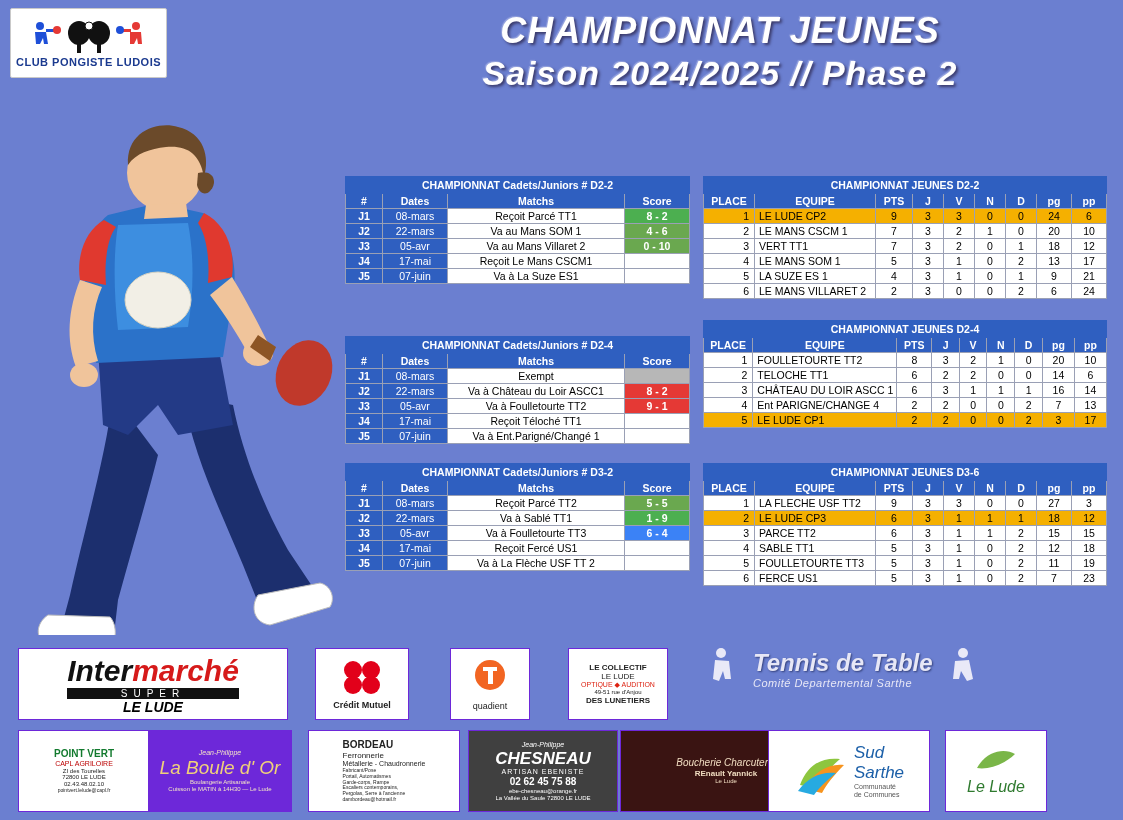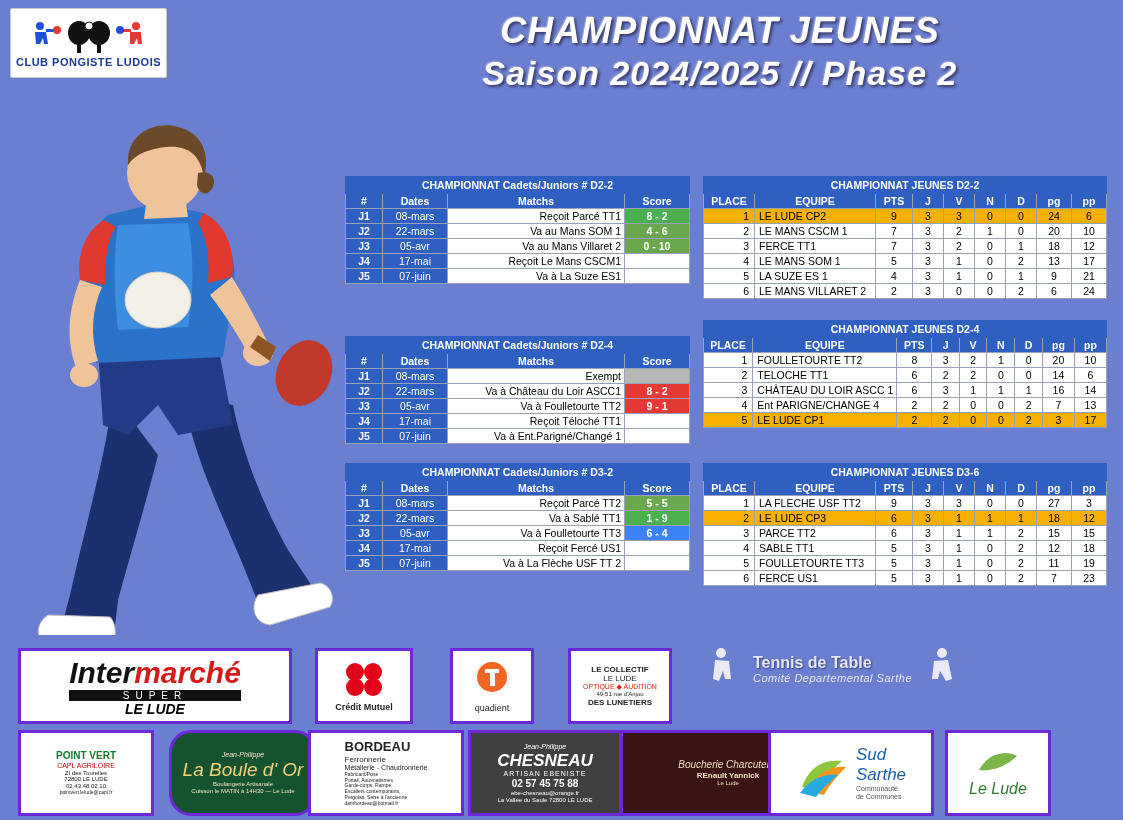--- a/index.html
+++ b/index.html
@@ -30,37 +30,37 @@
   
   .tbl{position:absolute;border-collapse:collapse;font-size:10.5px;background:#fff;}
   .tbl td,.tbl th{border:1px solid #9aa0b5;padding:1px 3px;white-space:nowrap;}
   .tbl .cap{
     background:#2f5fc0;color:#fff;font-weight:bold;font-size:10.5px;text-align:center;
     border:1px solid #2f5fc0;padding:2px 0;
   }
   .tbl .hdr td{background:#2f5fc0;color:#fff;font-weight:bold;text-align:center;}
   .left-col{background:#2f5fc0;color:#fff;font-weight:bold;text-align:center;}
   .date-col{background:#2f5fc0;color:#fff;text-align:center;}
-  .match-col{background:#fff;color:#000;text-align:right;padding-left:5px;}
+  .match-col{background:#fff;color:#000;text-align:center;padding-left:5px;}
   .score-col{text-align:center;font-weight:bold;color:#fff;}
 
   
   .cls td{text-align:center;}
   .cls .place{width:38px;text-align:right;padding-right:5px;background:#fff;color:#000;}
   .cls .team{text-align:left;padding-left:4px;background:#fff;color:#000;}
   .cls .num{background:#fff;color:#000;width:24px;}
   .cls .hl td{background:#f5b000;font-weight:normal;color:#000;}
   .cls .hdr td{background:#2f5fc0;color:#fff;font-weight:bold;}
 
   
-  .sponsor{position:absolute;background:#fff;border:3px solid #6d28d9;overflow:hidden;
+  .sponsor{position:absolute;background:#fff;border:1px solid #6d28d9;overflow:hidden;
            display:flex;align-items:center;justify-content:center;text-align:center;}
   .sp-label{font-size:9px;color:#222;line-height:1.15;}
   .tdt{position:absolute;left:705px;top:645px;width:330px;height:78px;color:#fff;}
-  .tdt .t1{font-size:16px;font-weight:bold;color:#e7e7f6;text-shadow:1px 1px 2px #33407a;}
+  .tdt .t1{font-size:24px;font-style:italic;font-weight:bold;color:#e7e7f6;text-shadow:1px 1px 2px #33407a;}
   .tdt .t2{font-size:11px;font-style:italic;color:#e7e7f6;letter-spacing:.5px;}
 </style>
 </head>
 <body>
 
 <div class="logo-box">
   <div class="logo-icons">
     <svg width="34" height="34" viewBox="0 0 34 34">
       <circle cx="12" cy="6" r="4" fill="#1e4fd8"></circle>
       <path d="M7 12 L18 12 L20 24 L16 24 L15 18 L12 24 L8 24 Z" fill="#1e4fd8"></path>
@@ -286,21 +286,21 @@
           <td class="num">7</td>
           <td class="num">3</td>
           <td class="num">2</td>
           <td class="num">1</td>
           <td class="num">0</td>
           <td class="num">20</td>
           <td class="num">10</td>
         </tr>
         <tr class="">
           <td class="place">3</td>
-          <td class="team">FERCE TT1</td>
+          <td class="team">VERT TT1</td>
           <td class="num">7</td>
           <td class="num">3</td>
           <td class="num">2</td>
           <td class="num">0</td>
           <td class="num">1</td>
           <td class="num">18</td>
           <td class="num">12</td>
         </tr>
         <tr class="">
           <td class="place">4</td>
@@ -560,49 +560,49 @@
   <div class="sp-label">
     <div style="font-weight:bold;color:#127a2e;font-size:10px;">POINT VERT</div>
     <div style="font-size:7px;color:#b00;">CAPL AGRILOIRE</div>
     <div style="font-size:6px;">ZI des Tourelles</div>
     <div style="font-size:6px;">72800 LE LUDE</div>
     <div style="font-size:6px;">02.43.48.02.10</div>
     <div style="font-size:5px;">pointvert.lelude@capl.fr</div>
   </div>
 </div>
 
-<div class="sponsor" style="left:169px;top:730px;width:142px;height:80px;background:#14532d;border-radius:22px;">
+<div class="sponsor" style="left:148px;top:730px;width:142px;height:80px;background:#6d28d9;">
   <div class="sp-label" style="color:#f3e2c7;">
     <div style="font-size:7px;font-style:italic;">Jean-Philippe</div>
     <div style="font-size:19px;font-style:italic;color:#f0d07a;">La Boule d' Or</div>
     <div style="font-size:6px;">Boulangerie Artisanale</div>
     <div style="font-size:6px;">Cuisson le MATIN à 14H30  —  Le Lude</div>
   </div>
 </div>
 
 <div class="sponsor" style="left:308px;top:730px;width:150px;height:80px;">
   <div class="sp-label" style="text-align:left;padding:2px 4px;">
-    <div style="font-weight:bold;font-size:13px;">BORDEAU</div>
+    <div style="font-weight:bold;font-size:10px;">BORDEAU</div>
     <div style="font-size:8px;">Ferronnerie</div>
     <div style="font-size:7px;">Métallerie - Chaudronnerie</div>
     <div style="font-size:5px;">Fabricant/Pose</div>
     <div style="font-size:5px;">Portail, Automatismes</div>
     <div style="font-size:5px;">Garde-corps, Rampe</div>
     <div style="font-size:5px;">Escaliers contemporains,</div>
     <div style="font-size:5px;">Pergolas, Serre à l'ancienne</div>
     <div style="font-size:5px;">dambordeau@hotmail.fr</div>
   </div>
 </div>
 
 <div class="sponsor" style="left:468px;top:730px;width:148px;height:80px;background:#404040;">
   <div class="sp-label" style="color:#fff;">
     <div style="font-size:7px;font-style:italic;">Jean-Philippe</div>
     <div style="font-size:17px;font-style:italic;font-weight:bold;">CHESNEAU</div>
     <div style="font-size:7px;letter-spacing:1px;">ARTISAN EBENISTE</div>
-    <div style="font-size:10px;font-weight:bold;">02 57 45 75 88</div>
+    <div style="font-size:10px;font-weight:bold;">02 62 45 75 88</div>
     <div style="font-size:6px;">ebe-chesneau@orange.fr</div>
     <div style="font-size:6px;">La Vallée du Saule 72800 LE LUDE</div>
   </div>
 </div>
 
 <div class="sponsor" style="left:620px;top:730px;width:122px;height:80px;background:#3a1412;padding-left:44px;">
   <div class="sp-label" style="color:#f0dcc0;">
     <div style="font-size:10px;font-style:italic;">Boucherie Charcuterie</div>
     <div style="font-size:8px;font-weight:bold;">REnault Yannick</div>
     <div style="font-size:6px;">Le Lude</div>

